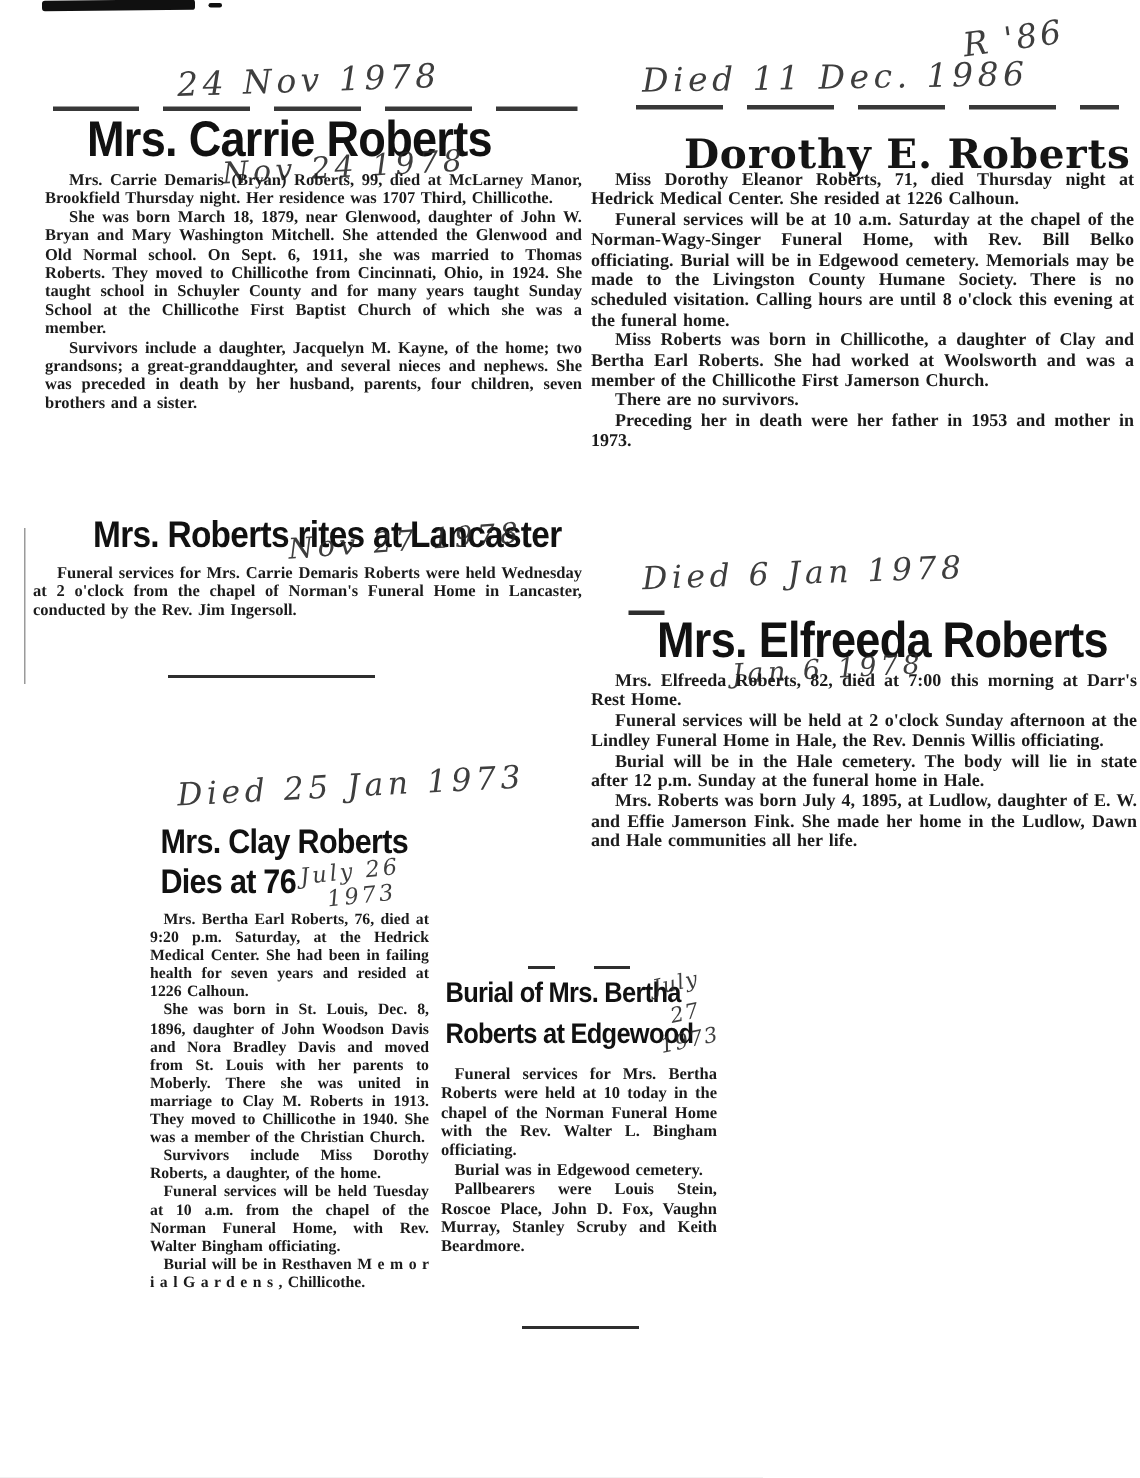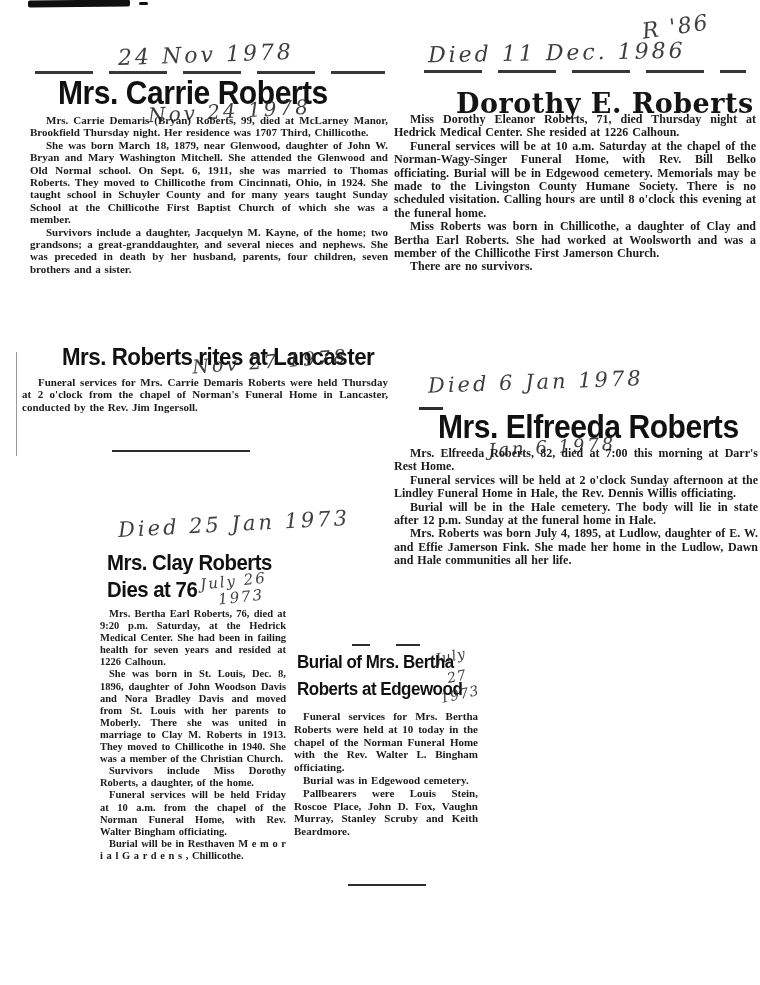--- a/index.html
+++ b/index.html
@@ -54,33 +54,34 @@
   <div class="body-col col-carrie" style="left:30px;top:114px;width:358px;">
     <p>Mrs. Carrie Demaris (Bryan) Roberts, 99, died at McLarney Manor, Brookfield Thursday night. Her residence was 1707 Third, Chillicothe.</p>
     <p>She was born March 18, 1879, near Glenwood, daughter of John W. Bryan and Mary Washington Mitchell. She attended the Glenwood and Old Normal school. On Sept. 6, 1911, she was married to Thomas Roberts. They moved to Chillicothe from Cincinnati, Ohio, in 1924. She taught school in Schuyler County and for many years taught Sunday School at the Chillicothe First Baptist Church of which she was a member.</p>
     <p>Survivors include a daughter, Jacquelyn M. Kayne, of the home; two grandsons; a great-granddaughter, and several nieces and nephews. She was preceded in death by her husband, parents, four children, seven brothers and a sister.</p>
   </div>
 
   <h2 class="head-sans" style="left:62px;top:342px;font-size:23px;">Mrs. Roberts rites at Lancaster</h2>
   <div class="hand" style="left:192px;top:350px;font-size:19px;transform:rotate(-4deg);">Nov 27 1978</div>
   <div class="edge-mark" style="left:16px;top:352px;width:1px;height:104px;"></div>
   <div class="body-col col-carrie" style="left:22px;top:376px;width:366px;">
-    <p>Funeral services for Mrs. Carrie Demaris Roberts were held Thursday at 2 o'clock from the chapel of Norman's Funeral Home in Lancaster, conducted by the Rev. Jim Ingersoll.</p>
+    <p>Funeral services for Mrs. Carrie Demaris Roberts were held Wednesday at 2 o'clock from the chapel of Norman's Funeral Home in Lancaster, conducted by the Rev. Jim Ingersoll.</p>
   </div>
   <div class="rule" style="left:112px;top:450px;width:138px;height:2px;"></div>
 
   <div class="hand" style="left:642px;top:14px;font-size:22px;transform:rotate(-8deg);letter-spacing:2px;">R '86</div>
   <div class="hand" style="left:428px;top:40px;font-size:22px;transform:rotate(-1deg);">Died 11 Dec. 1986</div>
   <div class="rule-broken" style="left:424px;top:70px;width:322px;"></div>
   <h1 class="head-serif" style="left:444px;top:76px;font-size:27px;">Dorothy E. Roberts</h1>
   <div class="body-col col-wide" style="left:394px;top:113px;width:362px;">
     <p>Miss Dorothy Eleanor Roberts, 71, died Thursday night at Hedrick Medical Center. She resided at 1226 Calhoun.</p>
     <p>Funeral services will be at 10 a.m. Saturday at the chapel of the Norman-Wagy-Singer Funeral Home, with Rev. Bill Belko officiating. Burial will be in Edgewood cemetery. Memorials may be made to the Livingston County Humane Society. There is no scheduled visitation. Calling hours are until 8 o'clock this evening at the funeral home.</p>
     <p>Miss Roberts was born in Chillicothe, a daughter of Clay and Bertha Earl Roberts. She had worked at Woolsworth and was a member of the Chillicothe First Jamerson Church.</p>
     <p>There are no survivors.</p>
+    <p>Preceding her in death were her father in 1953 and mother in 1973.</p>
   </div>
 
   <div class="hand" style="left:428px;top:370px;font-size:21px;transform:rotate(-2deg);">Died 6 Jan 1978</div>
   <div class="rule" style="left:419px;top:407px;width:24px;height:3px;"></div>
   <h1 class="head-sans" style="left:438px;top:408px;font-size:31px;">Mrs. Elfreeda Roberts</h1>
   <div class="hand" style="left:488px;top:436px;font-size:18px;transform:rotate(-3deg);">Jan 6 1978</div>
   <div class="body-col col-wide" style="left:394px;top:447px;width:364px;">
     <p>Mrs. Elfreeda Roberts, 82, died at 7:00 this morning at Darr's Rest Home.</p>
     <p>Funeral services will be held at 2 o'clock Sunday afternoon at the Lindley Funeral Home in Hale, the Rev. Dennis Willis officiating.</p>
     <p>Burial will be in the Hale cemetery. The body will lie in state after 12 p.m. Sunday at the funeral home in Hale.</p>
@@ -91,21 +92,21 @@
   <div>
     <h2 class="head-sans" style="left:107px;top:549px;font-size:21px;">Mrs. Clay Roberts</h2>
     <h2 class="head-sans" style="left:107px;top:576px;font-size:21px;">Dies at 76</h2>
   </div>
   <div class="hand" style="left:200px;top:572px;font-size:15px;transform:rotate(-6deg);letter-spacing:2px;">July 26</div>
   <div class="hand" style="left:218px;top:588px;font-size:15px;transform:rotate(-6deg);letter-spacing:2px;">1973</div>
   <div class="body-col col-narrow" style="left:100px;top:608px;width:186px;">
     <p>Mrs. Bertha Earl Roberts, 76, died at 9:20 p.m. Saturday, at the Hedrick Medical Center. She had been in failing health for seven years and resided at 1226 Calhoun.</p>
     <p>She was born in St. Louis, Dec. 8, 1896, daughter of John Woodson Davis and Nora Bradley Davis and moved from St. Louis with her parents to Moberly. There she was united in marriage to Clay M. Roberts in 1913. They moved to Chillicothe in 1940. She was a member of the Christian Church.</p>
     <p>Survivors include Miss Dorothy Roberts, a daughter, of the home.</p>
-    <p>Funeral services will be held Friday at 10 a.m. from the chapel of the Norman Funeral Home, with Rev. Walter Bingham officiating.</p>
+    <p>Funeral services will be held Tuesday at 10 a.m. from the chapel of the Norman Funeral Home, with Rev. Walter Bingham officiating.</p>
     <p>Burial will be in Resthaven M e m o r i a l  G a r d e n s , Chillicothe.</p>
   </div>
 
   <div class="rule" style="left:352px;top:644px;width:18px;height:2px;"></div>
   <div class="rule" style="left:396px;top:644px;width:24px;height:2px;"></div>
   <div>
     <h2 class="head-sans" style="left:297px;top:651px;font-size:17.5px;">Burial of Mrs. Bertha</h2>
     <h2 class="head-sans" style="left:297px;top:678px;font-size:17.5px;">Roberts at Edgewood</h2>
   </div>
   <div class="hand" style="left:435px;top:648px;font-size:14px;transform:rotate(-12deg);letter-spacing:1px;">July</div>

